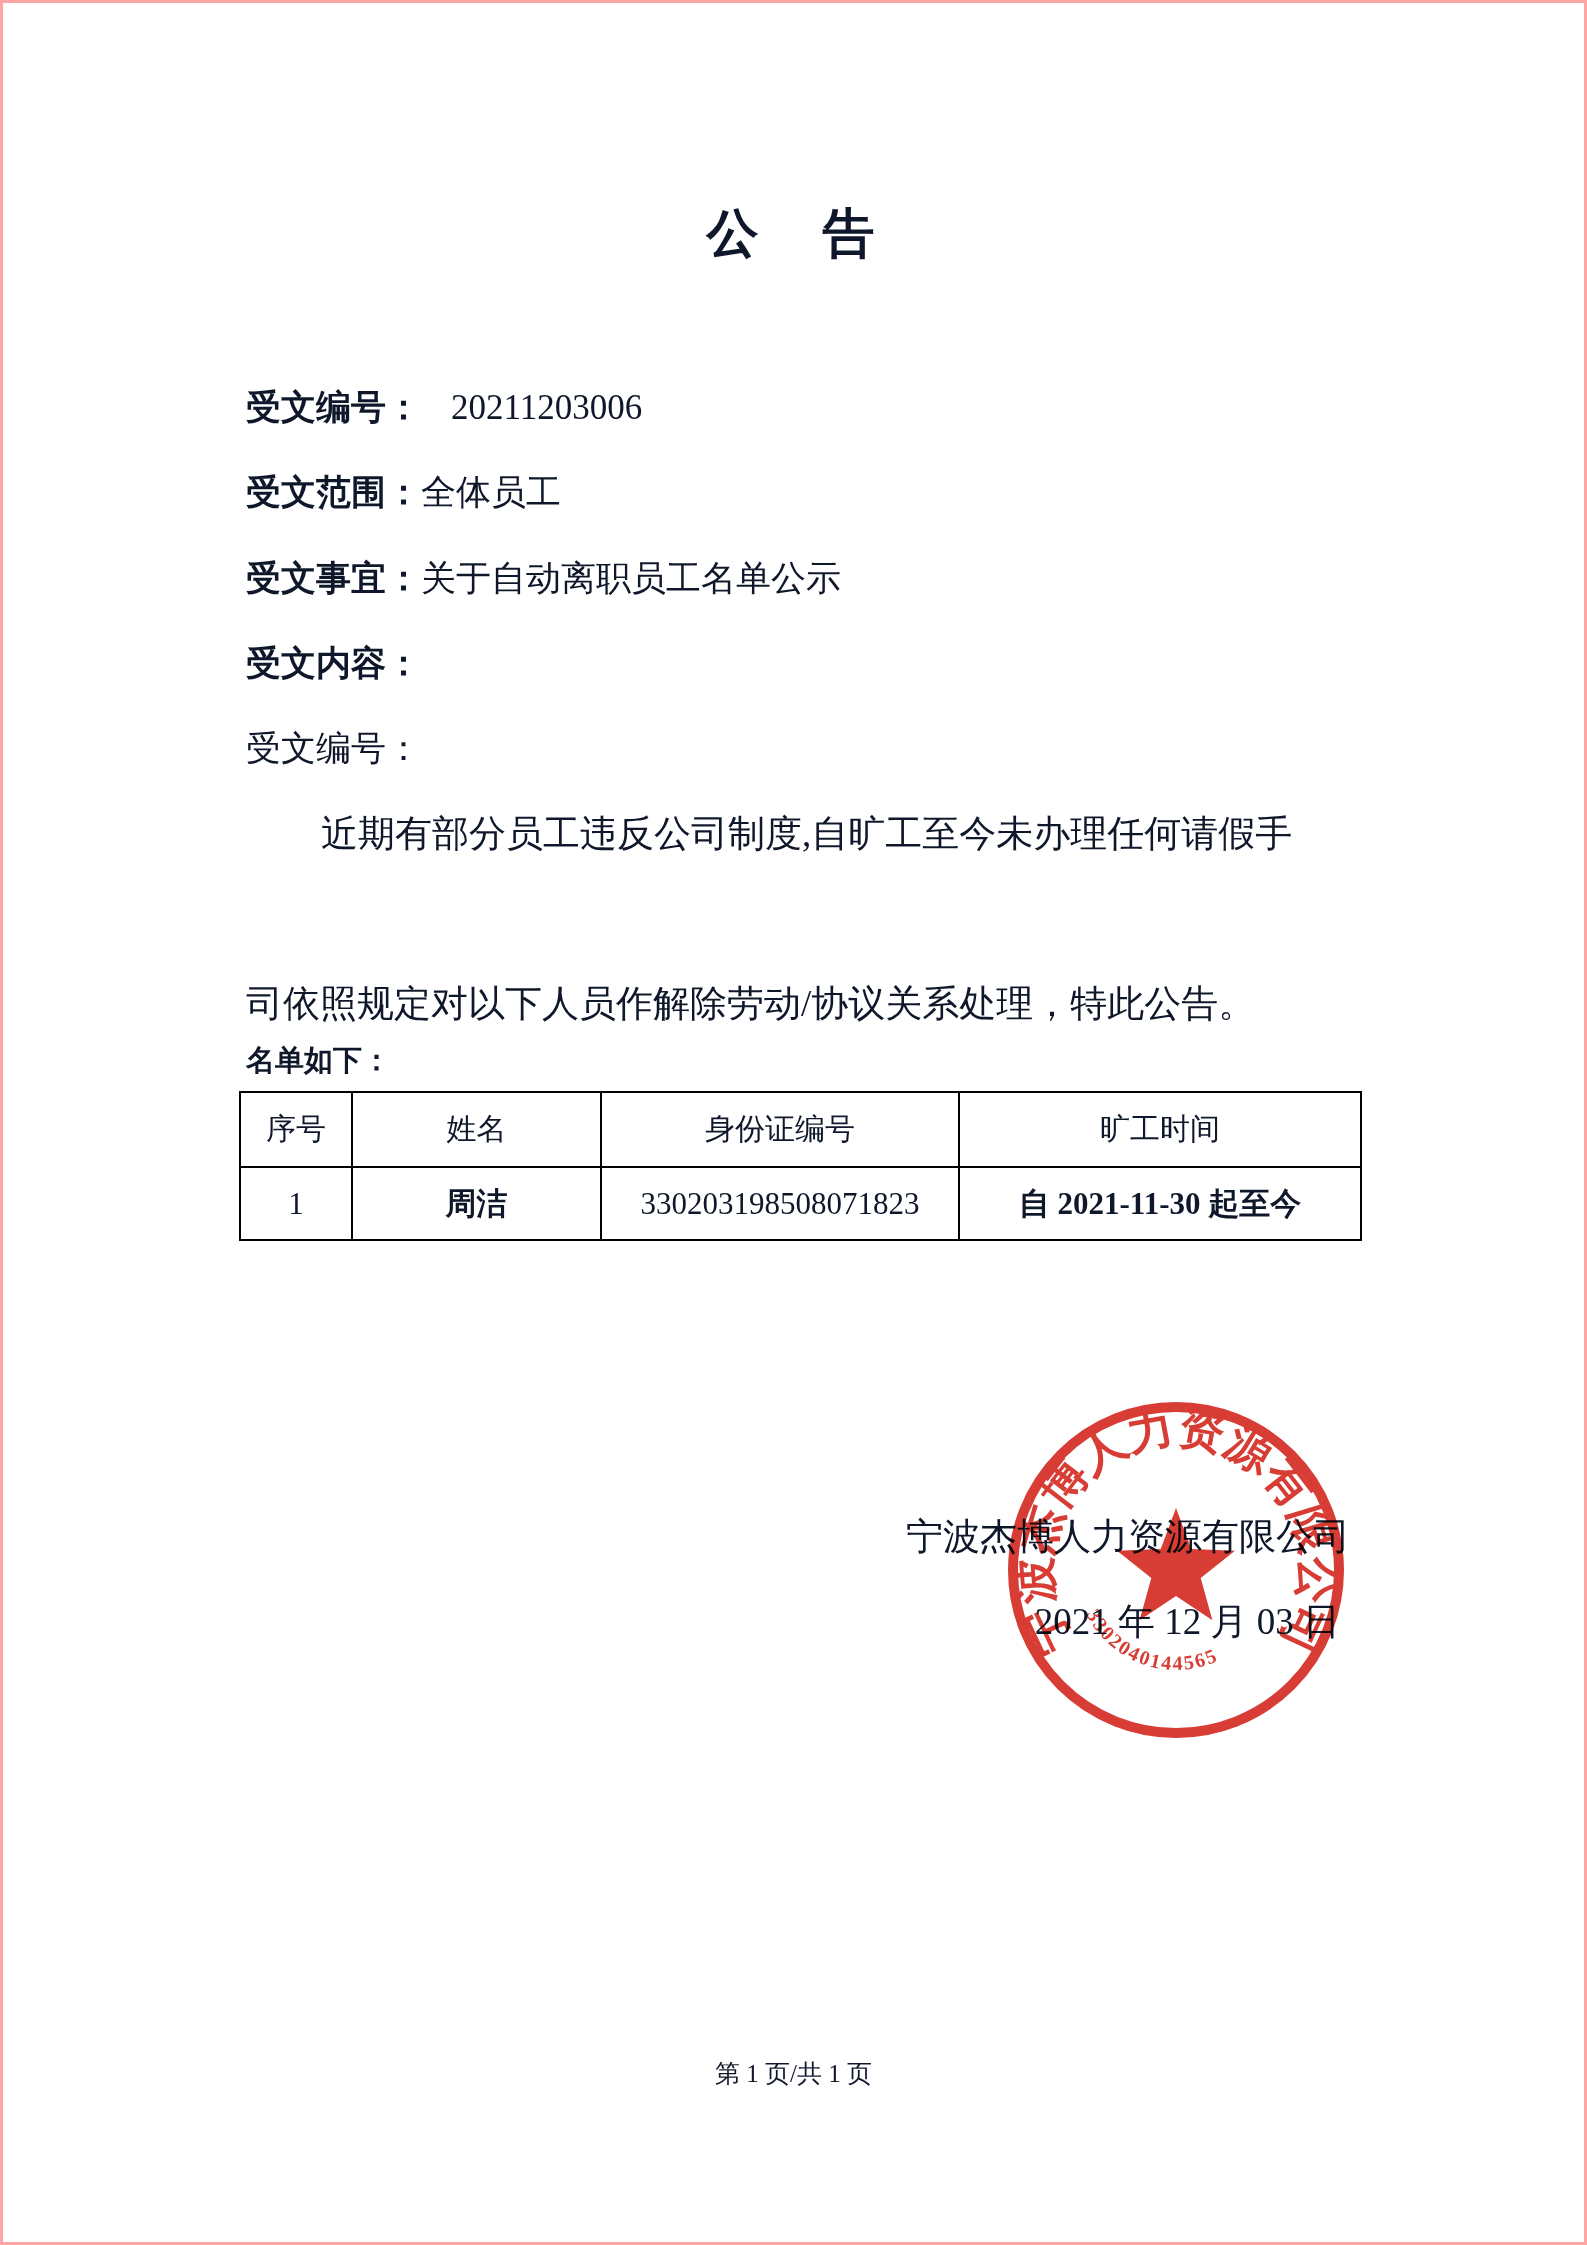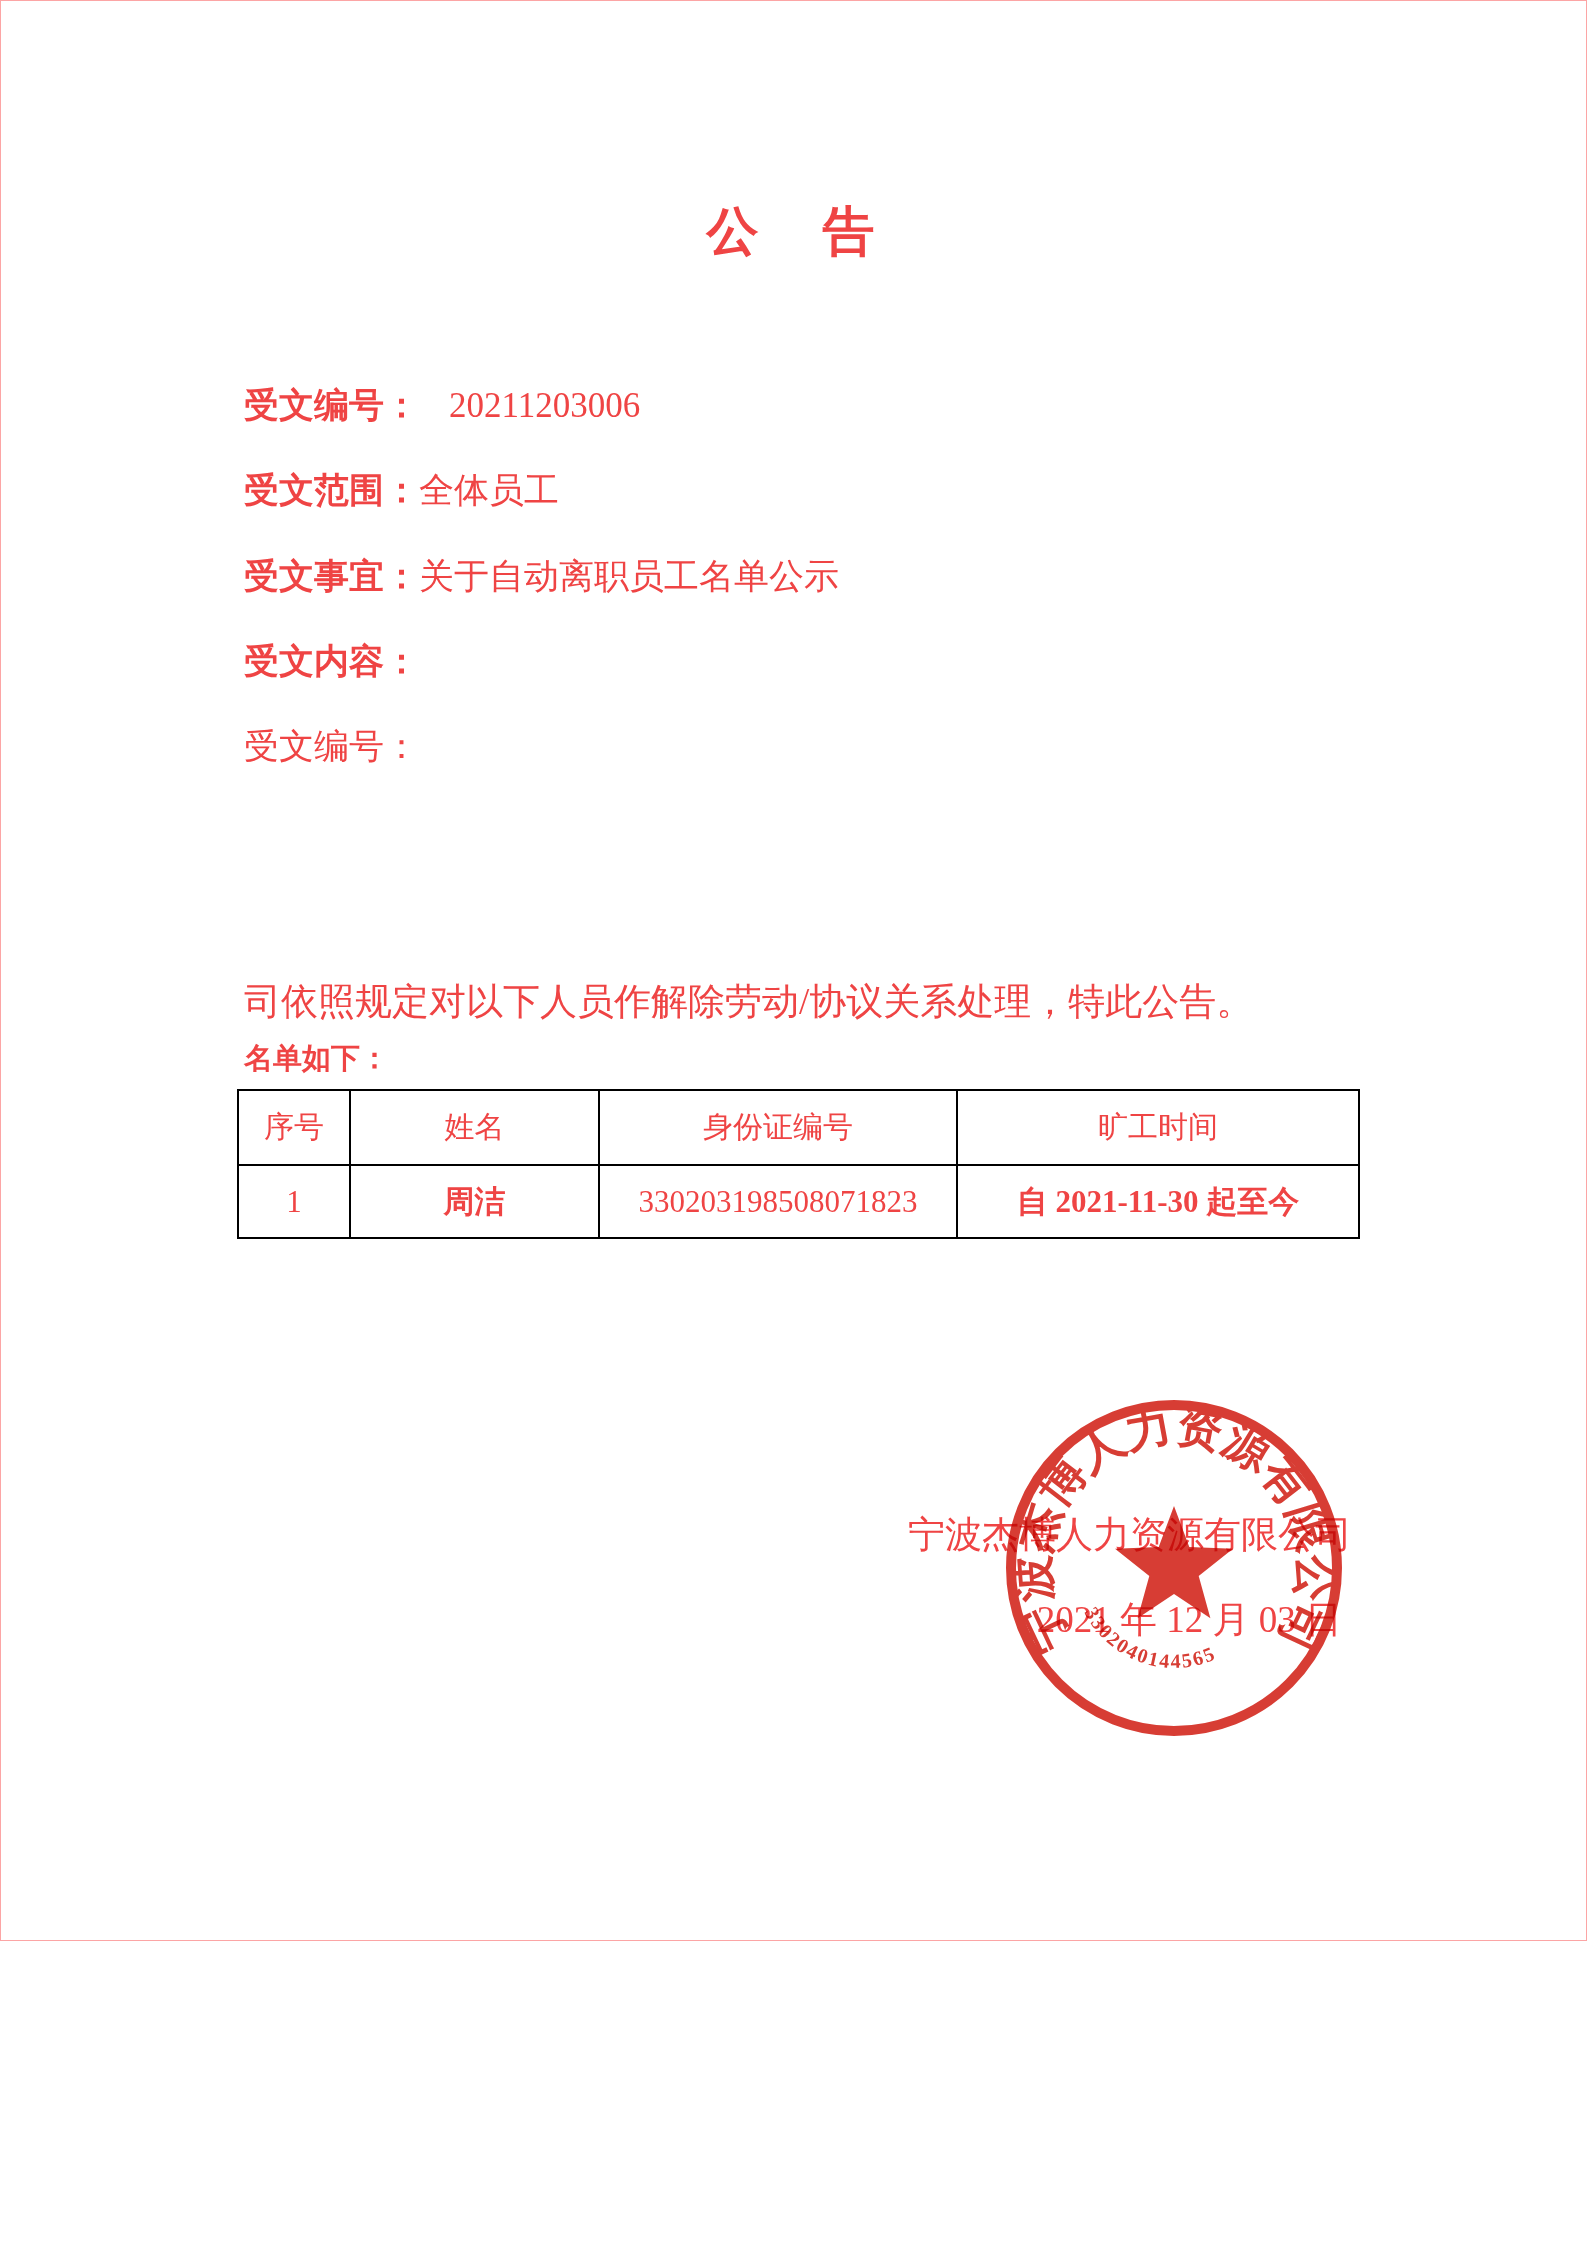--- a/index.html
+++ b/index.html
@@ -1,23 +1,23 @@
 <!DOCTYPE html>
 <html><head>
 <meta charset="utf-8">
 <style>
   html,body{margin:0;padding:0;background:#ffffff;}
   .page{
     position:relative;
-    width:1587px;height:1941px;
+    width:1587px;height:2245px;
     background:#ffffff;
     box-sizing:border-box;
-    border:1px solid #fca5a5;
+    border:3px solid #fca5a5;
     font-family:"Liberation Serif","DejaVu Serif",serif;
-    color:#ef4444;
+    color:#0f172a;
     overflow:hidden;
   }
   .abs{position:absolute;}
   .doc-title{
     left:0;right:0;top:196px;
     text-align:center;
     font-size:52px;font-weight:700;
     letter-spacing:6px;
     white-space:pre;
   }
@@ -80,20 +80,21 @@
   </div>
 
   <div class="abs field-row" style="top:641px;">
     <span class="field-label">受文内容：</span><span class="field-value"></span>
   </div>
 
   <div class="abs field-row" style="top:726px;">
     <span class="field-label normal">受文编号：</span>
   </div>
 
+  <div class="abs body-line indent" style="top:811px;">近期有部分员工违反公司制度,自旷工至今未办理任何请假手</div>
   <div class="abs body-line" style="top:981px;">司依照规定对以下人员作解除劳动/协议关系处理，特此公告。</div>
 
   <div class="abs list-heading">名单如下：</div>
 
   <table class="roster">
     <colgroup>
       <col style="width:112px;">
       <col style="width:249px;">
       <col style="width:358px;">
       <col style="width:402px;">

